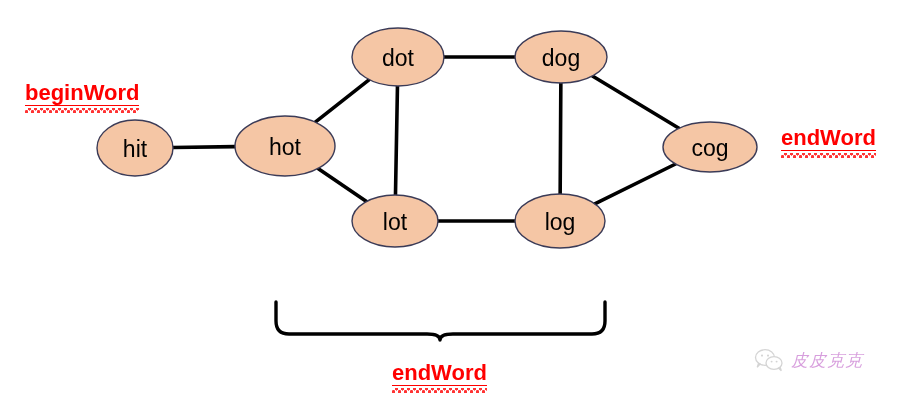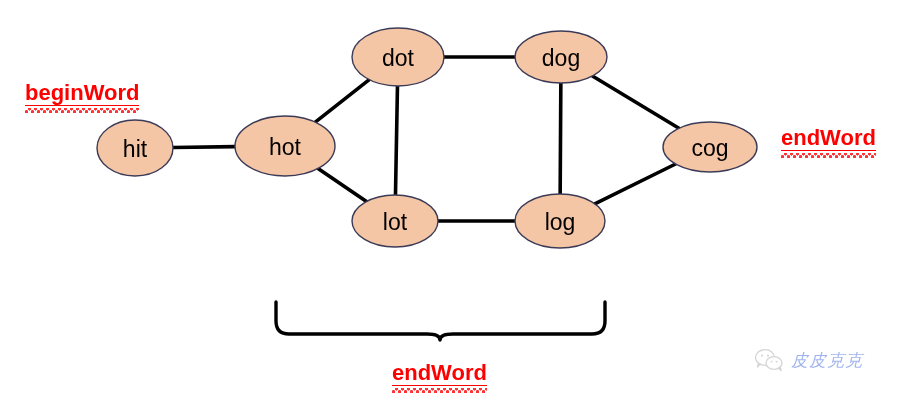--- a/index.html
+++ b/index.html
@@ -90,21 +90,21 @@
     top: 348px;
     display: flex;
     align-items: center;
     gap: 7px;
     opacity: 0.42;
   }
   #watermark .wm-text {
     font-family: "Liberation Sans", sans-serif;
     font-size: 17px;
     font-style: italic;
-    color: #1d4ed8;
+    color: #a21caf;
     letter-spacing: 1px;
     white-space: nowrap;
   }
   #watermark svg { display: block; }
 </style>
 </head>
 <body>
 
 <div id="canvas">
 

